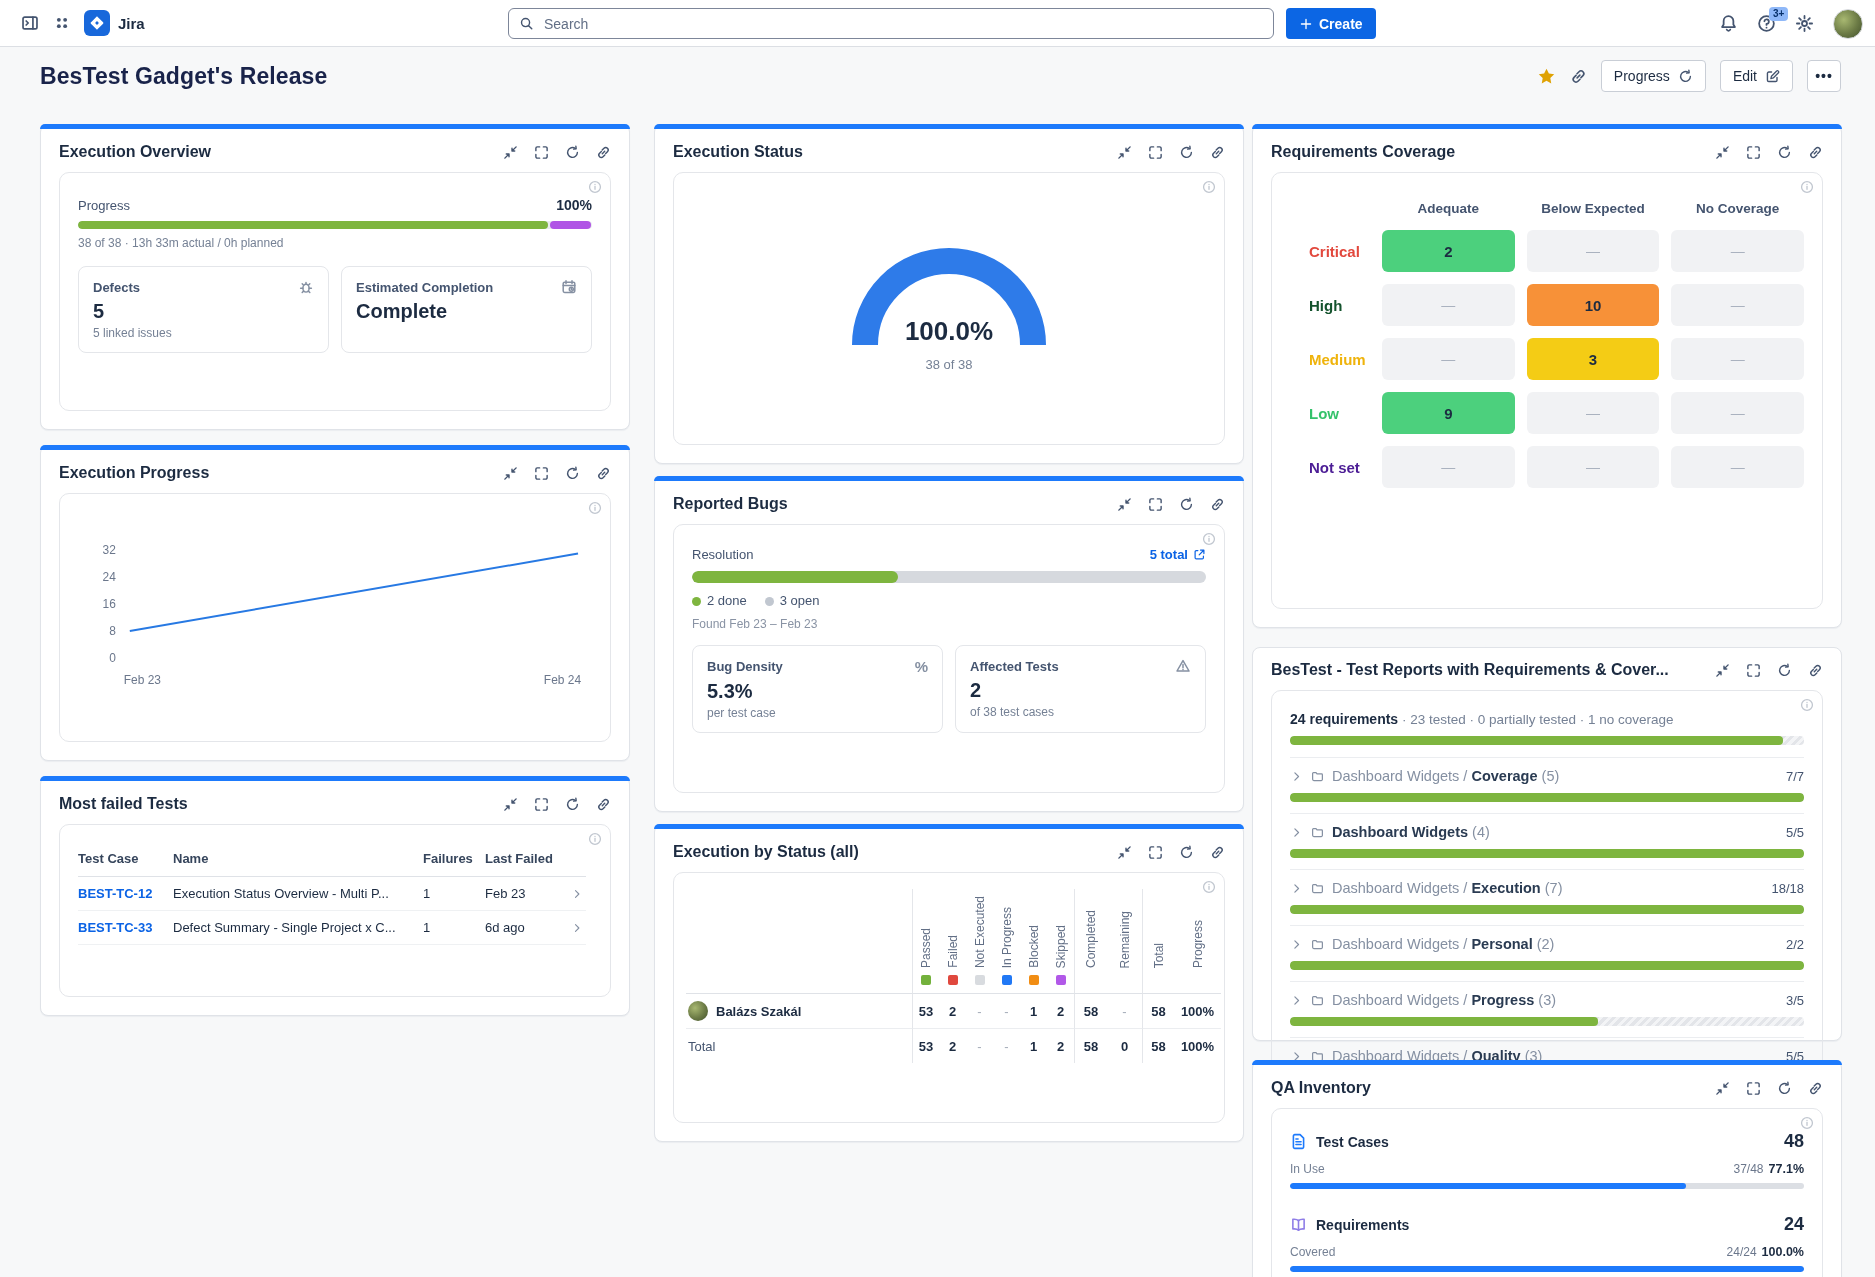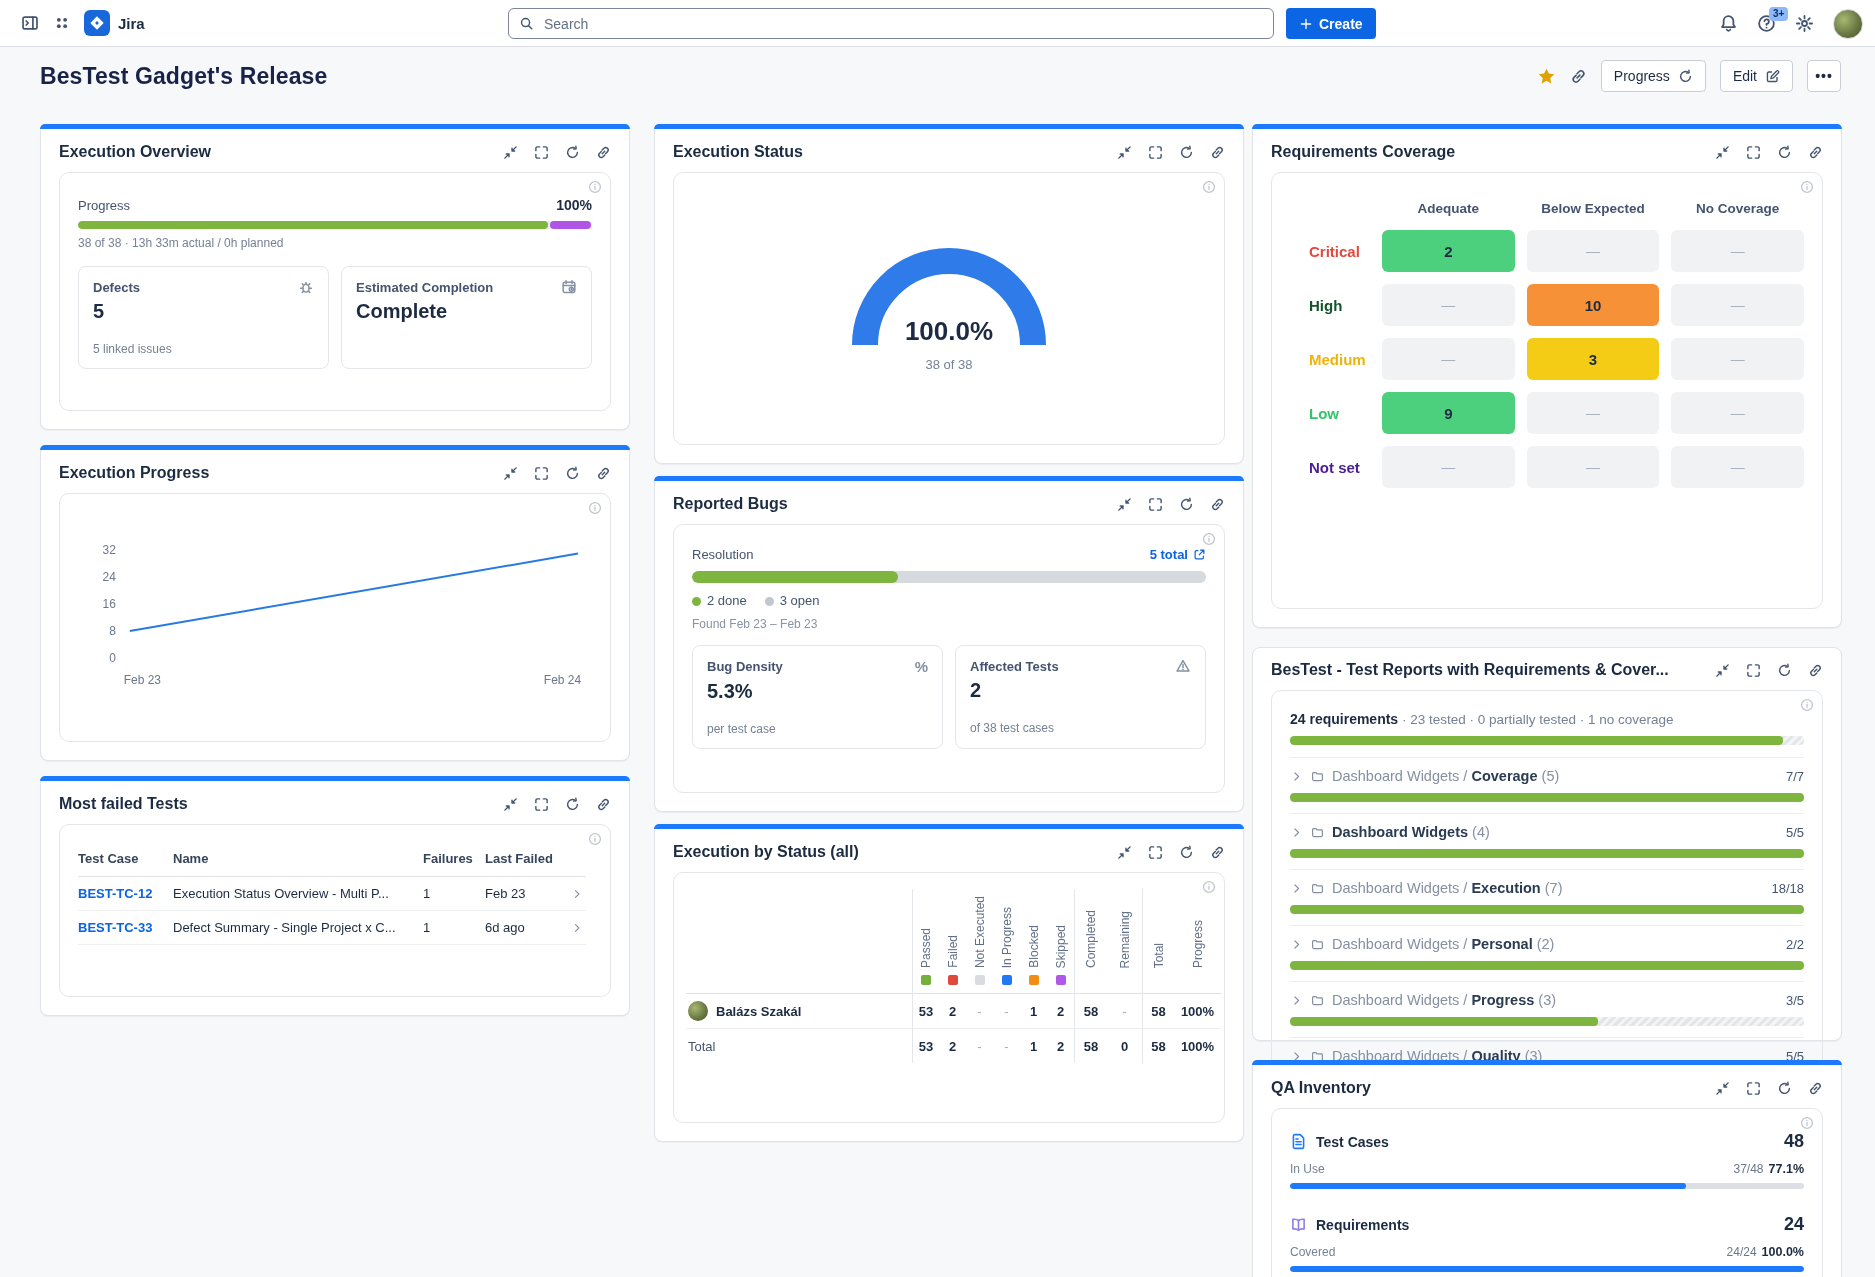--- a/index.html
+++ b/index.html
@@ -54,21 +54,21 @@
   .eo-row{display:flex;justify-content:space-between;align-items:baseline;margin-top:6px;}
   .lbl-13{font-size:13px;color:#44546F;}
   .eo-val{font-size:14px;font-weight:700;color:#1C2B41;}
   .eo-cap{font-size:12px;color:#758195;margin-top:7px;}
   .subcards{display:flex;gap:12px;margin-top:16px;}
   .subcard{flex:1;border:1px solid #E4E6EA;border-radius:8px;padding:12px 14px;}
   .sub-top{display:flex;justify-content:space-between;align-items:center;font-size:13px;font-weight:600;color:#44546F;}
   .sub-top .icon svg{width:16px;height:16px;stroke:#8590A2;}
   .pct-glyph{font-size:15px;font-weight:700;color:#8590A2;}
   .sub-val{font-size:20px;font-weight:700;color:#1C2B41;margin-top:5px;}
-  .sub-cap{font-size:12px;color:#758195;margin-top:19px;}
+  .sub-cap{font-size:12px;color:#758195;margin-top:3px;}
 
   
   .card.center{display:flex;flex-direction:column;align-items:center;justify-content:center;}
   .gauge{position:relative;width:196px;}
   .gauge-val{position:absolute;left:0;right:0;bottom:2px;text-align:center;font-size:26px;font-weight:700;color:#1C2B41;}
   .gauge-cap{text-align:center;font-size:13px;color:#758195;margin-top:8px;}
 
   
   .chart-svg text{font-family:"Liberation Sans",sans-serif;font-size:12px;fill:#6B778C;stroke:none;}
 

